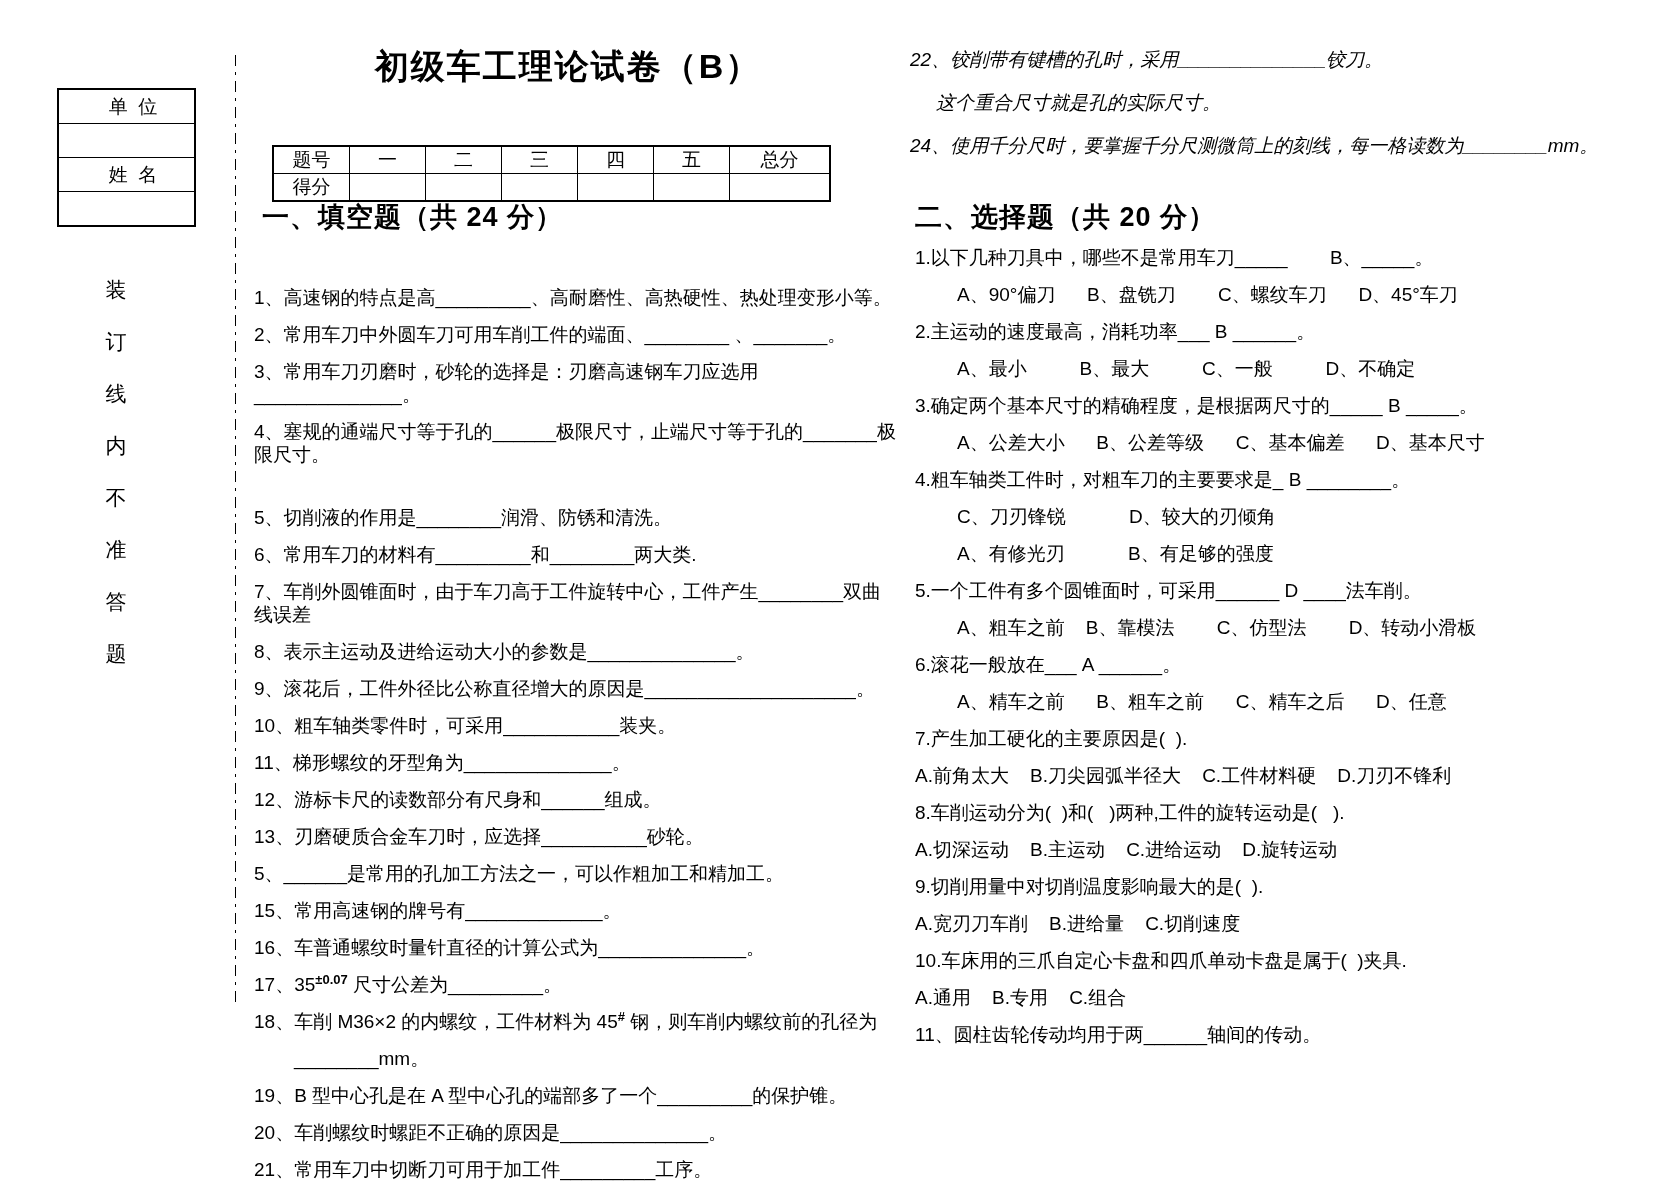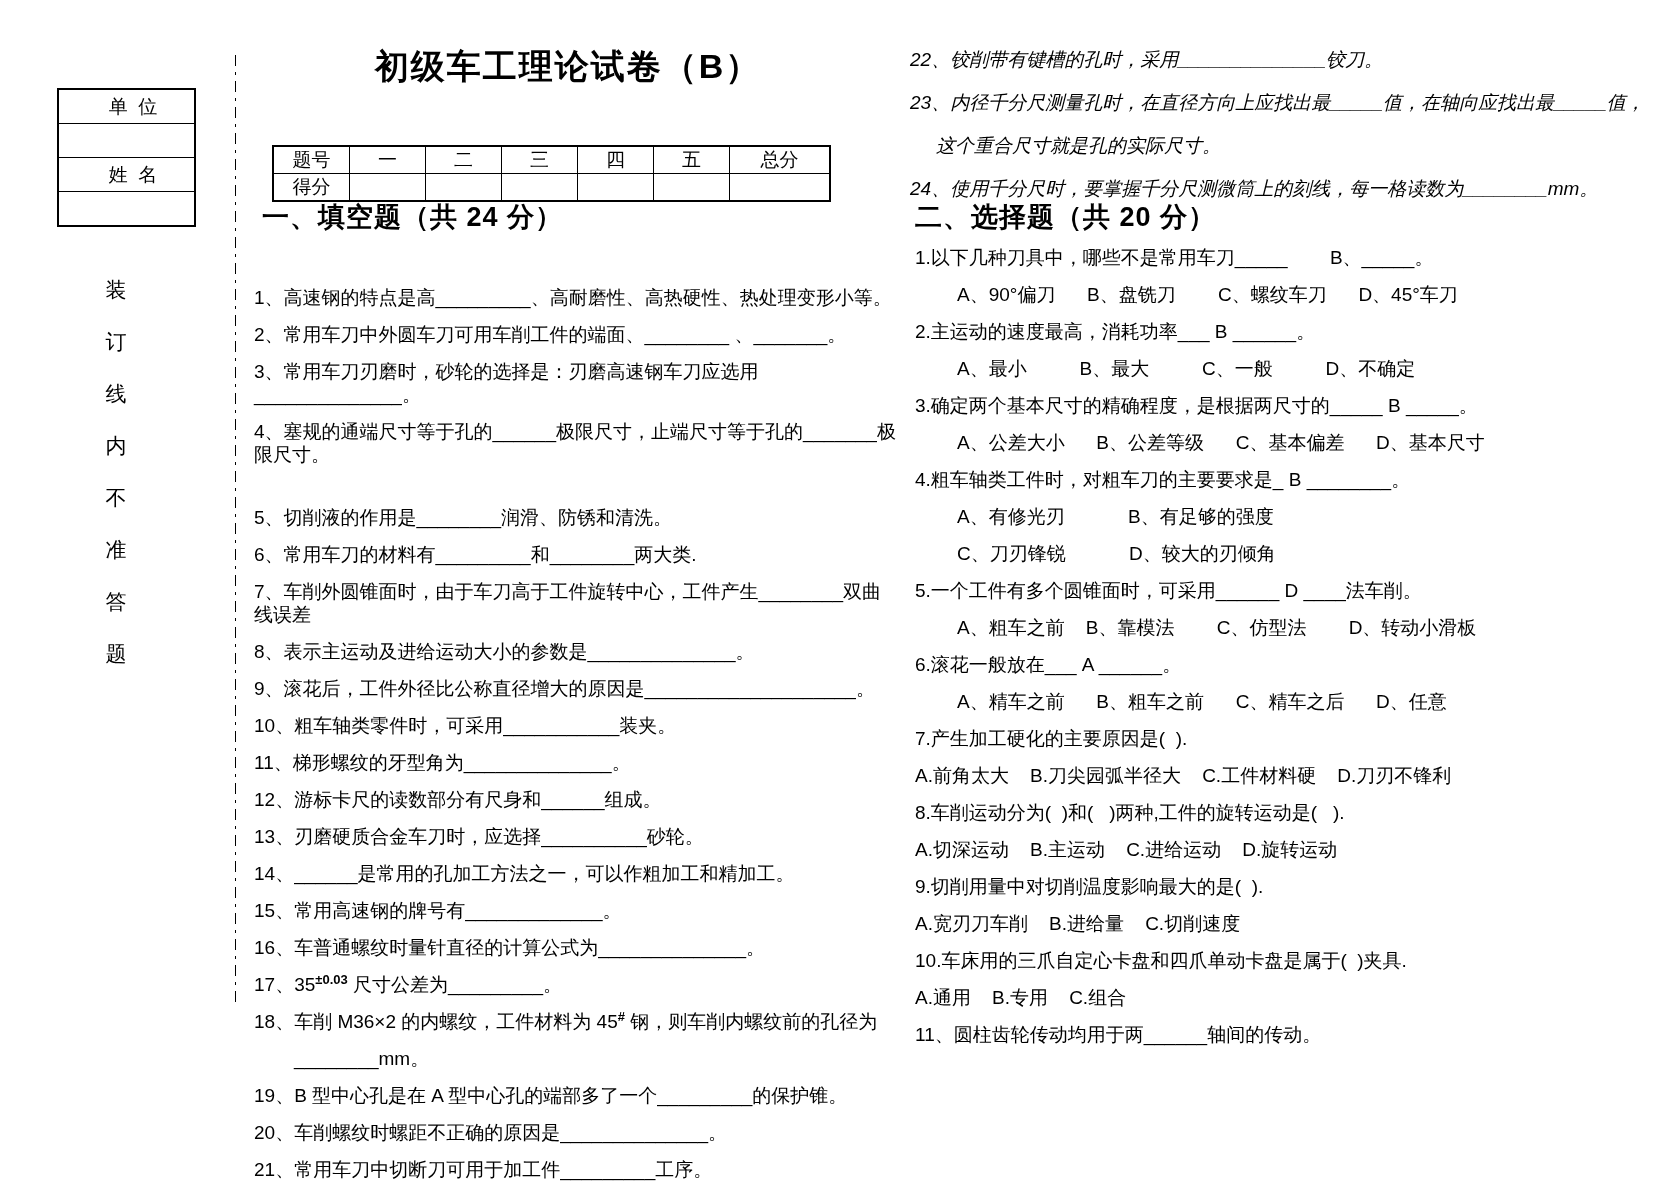--- a/index.html
+++ b/index.html
@@ -136,50 +136,49 @@
     <div class="line">4、塞规的通端尺寸等于孔的______极限尺寸，止端尺寸等于孔的_______极限尺寸。</div>
     <div class="line gap-before">5、切削液的作用是________润滑、防锈和清洗。</div>
     <div class="line">6、常用车刀的材料有_________和________两大类.</div>
     <div class="line">7、车削外圆锥面时，由于车刀高于工件旋转中心，工件产生________双曲线误差</div>
     <div class="line">8、表示主运动及进给运动大小的参数是______________。</div>
     <div class="line">9、滚花后，工件外径比公称直径增大的原因是____________________。</div>
     <div class="line">10、粗车轴类零件时，可采用___________装夹。</div>
     <div class="line">11、梯形螺纹的牙型角为______________。</div>
     <div class="line">12、游标卡尺的读数部分有尺身和______组成。</div>
     <div class="line">13、刃磨硬质合金车刀时，应选择__________砂轮。</div>
-    <div class="line">14、______是常用的孔加工方法之一，可以作粗加工和精加工。</div>
+    <div class="line">5、______是常用的孔加工方法之一，可以作粗加工和精加工。</div>
     <div class="line">15、常用高速钢的牌号有_____________。</div>
     <div class="line">16、车普通螺纹时量针直径的计算公式为______________。</div>
-    <div class="line"><span>17、35</span><span class="sup">±0.03</span><span> 尺寸公差为_________。</span></div>
+    <div class="line"><span>17、35</span><span class="sup">±0.07</span><span> 尺寸公差为_________。</span></div>
     <div class="line"><span>18、车削 M36×2 的内螺纹，工件材料为 45</span><span class="sup">#</span><span> 钢，则车削内螺纹前的孔径为</span></div>
     <div class="line cont-indent2">________mm。</div>
     <div class="line">19、B 型中心孔是在 A 型中心孔的端部多了一个_________的保护锥。</div>
     <div class="line">20、车削螺纹时螺距不正确的原因是______________。</div>
     <div class="line">21、常用车刀中切断刀可用于加工件_________工序。</div>
   </div>
 
   <div class="q-col right-fill">
     <div class="line">22、铰削带有键槽的孔时，采用______________铰刀。</div>
-    <div class="line">23、内径千分尺测量孔时，在直径方向上应找出最_____值，在轴向应找出最_____值，</div>
     <div class="line cont-indent1">这个重合尺寸就是孔的实际尺寸。</div>
     <div class="line">24、使用千分尺时，要掌握千分尺测微筒上的刻线，每一格读数为________mm。</div>
   </div>
 
   <div class="sec-heading sec2">二、选择题（共 20 分）</div>
 
   <div class="q-col right-choice">
     <div class="line">1.以下几种刀具中，哪些不是常用车刀_____        B、_____。</div>
     <div class="line opt-indent">A、90°偏刀      B、盘铣刀        C、螺纹车刀      D、45°车刀</div>
     <div class="line">2.主运动的速度最高，消耗功率___ B ______。</div>
     <div class="line opt-indent">A、最小          B、最大          C、一般          D、不确定</div>
     <div class="line">3.确定两个基本尺寸的精确程度，是根据两尺寸的_____ B _____。</div>
     <div class="line opt-indent">A、公差大小      B、公差等级      C、基本偏差      D、基本尺寸</div>
     <div class="line">4.粗车轴类工件时，对粗车刀的主要要求是_ B ________。</div>
+    <div class="line opt-indent">C、刀刃锋锐            D、较大的刃倾角</div>
     <div class="line opt-indent">A、有修光刃            B、有足够的强度</div>
-    <div class="line opt-indent">C、刀刃锋锐            D、较大的刃倾角</div>
     <div class="line">5.一个工件有多个圆锥面时，可采用______ D ____法车削。</div>
     <div class="line opt-indent">A、粗车之前    B、靠模法        C、仿型法        D、转动小滑板</div>
     <div class="line">6.滚花一般放在___ A ______。</div>
     <div class="line opt-indent">A、精车之前      B、粗车之前      C、精车之后      D、任意</div>
     <div class="line">7.产生加工硬化的主要原因是(  ).</div>
     <div class="line">A.前角太大    B.刀尖园弧半径大    C.工件材料硬    D.刀刃不锋利</div>
     <div class="line">8.车削运动分为(  )和(   )两种,工件的旋转运动是(   ).</div>
     <div class="line">A.切深运动    B.主运动    C.进给运动    D.旋转运动</div>
     <div class="line">9.切削用量中对切削温度影响最大的是(  ).</div>
     <div class="line">A.宽刃刀车削    B.进给量    C.切削速度</div>

